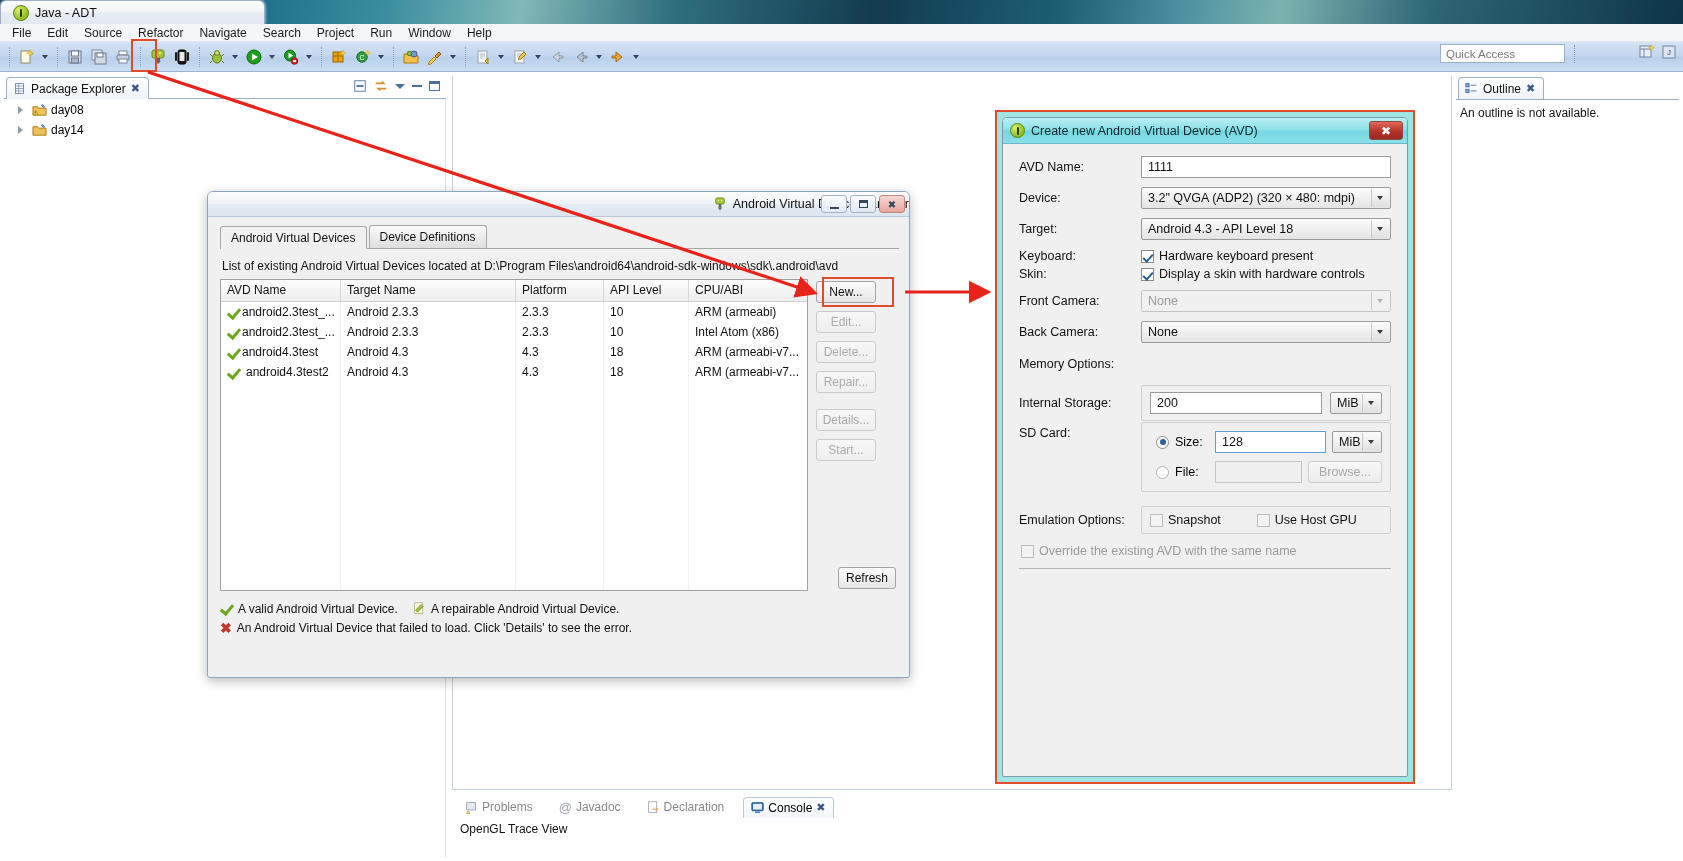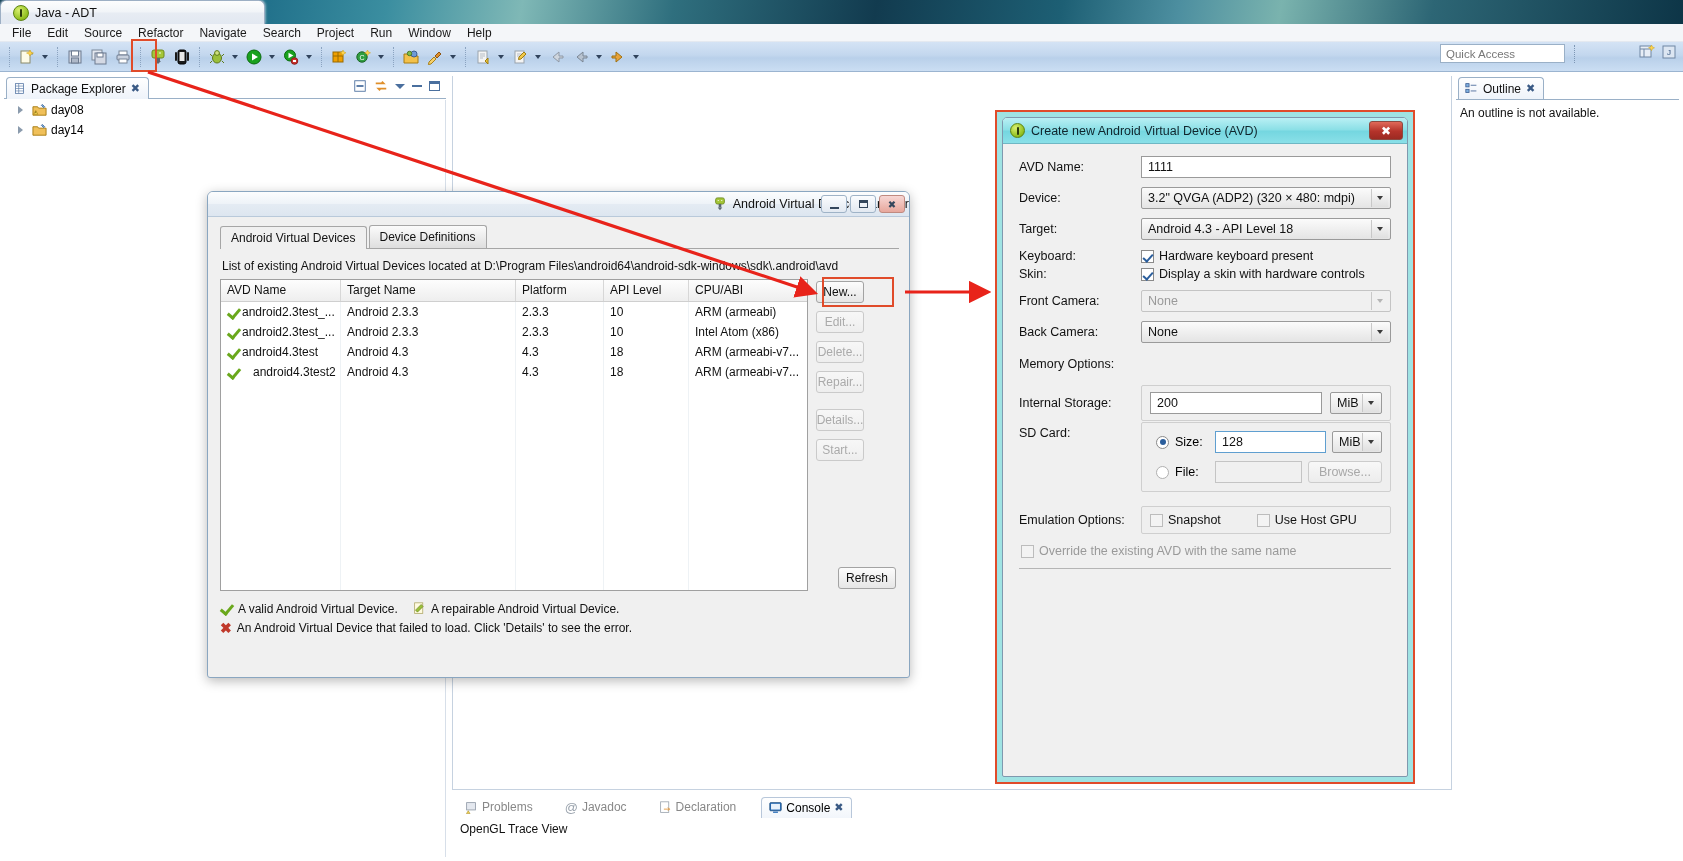--- a/index.html
+++ b/index.html
@@ -130,21 +130,21 @@
     background: #fff; border-bottom: 1px solid #c6d2e0;
   }
   .ed-min { position: absolute; right: 30px; top: 8px; }
   .ed-max { position: absolute; right: 10px; top: 6px; }
 
   
   .console-panel {
     position: absolute; left: 452px; top: 724px; width: 1000px; height: 60px;
     background: #fff;
   }
-  .console-tabs { display: flex; align-items: center; height: 22px; padding-left: 6px; gap: 18px; text-align: center; }
+  .console-tabs { display: flex; align-items: center; height: 22px; padding-left: 6px; gap: 12px; text-align: center; }
   .ctab { display: flex; align-items: center; gap: 4px; padding: 2px 7px; font-size: 12px; color: #888; }
   .ctab.active {
     color: #000; font-weight: normal;
     background: linear-gradient(180deg, #ffffff, #f2f6fb);
     border: 1px solid #b8c7da; border-bottom: none;
     border-top-left-radius: 4px; border-top-right-radius: 4px;
     height: 21px;
   }
   .console-body { padding: 4px 8px; font-size: 12px; color: #111; }
 
@@ -214,21 +214,21 @@
   .avd-row { display: flex; height: 20px; align-items: center; }
   .avd-row div { padding: 0 6px; font-size: 12px; color: #111;
                  height: 20px; line-height: 20px; border-right: 1px solid #eef2f5; }
   .c0 { width: 120px; } .c1 { width: 175px; } .c2 { width: 88px; }
   .c3 { width: 85px; } .c4 { width: 118px; border-right: none !important; }
   .avd-fill { height: 226px; display: flex; }
   .avd-fill div { border-right: 1px solid #eef2f5; height: 226px; }
 
   .avd-buttons { display: flex; flex-direction: column; gap: 8px; width: 64px; padding-top: 2px; }
   .abtn {
-    width: 48px; height: 22px; font-size: 12px;
+    width: 60px; height: 22px; font-size: 12px;
     border: 1px solid #a3a3a3; border-radius: 3px;
     background: linear-gradient(180deg, #fcfcfc, #e6e6e6);
     color: #111; display: flex; align-items: center; justify-content: center;
   }
   .abtn.dis { color: #aaa; background: linear-gradient(180deg,#f7f7f7,#eeeeee); border-color: #cacaca; }
   .new-outline {
     position: absolute; left: 822px; top: 277px; width: 72px; height: 30px;
     border: 2px solid #e04b2a; z-index: 40; pointer-events: none;
   }
   .avd-refresh { position: absolute; right: 12px; bottom: 70px; }
@@ -733,21 +733,21 @@
           <div class="c0" style="display:flex;align-items:center;gap:2px;">
             <span class="ck"></span>
             <span>android4.3test</span>
           </div>
           <div class="c1">Android 4.3</div>
           <div class="c2">4.3</div>
           <div class="c3">18</div>
           <div class="c4">ARM (armeabi-v7...</div>
         </div>
         <div class="avd-row">
-          <div class="c0" style="display:flex;align-items:center;gap:13px;">
+          <div class="c0" style="display:flex;align-items:center;gap:6px;">
             <span class="ck"></span>
             <span>android4.3test2</span>
           </div>
           <div class="c1">Android 4.3</div>
           <div class="c2">4.3</div>
           <div class="c3">18</div>
           <div class="c4">ARM (armeabi-v7...</div>
         </div>
 
         <div class="avd-fill">

